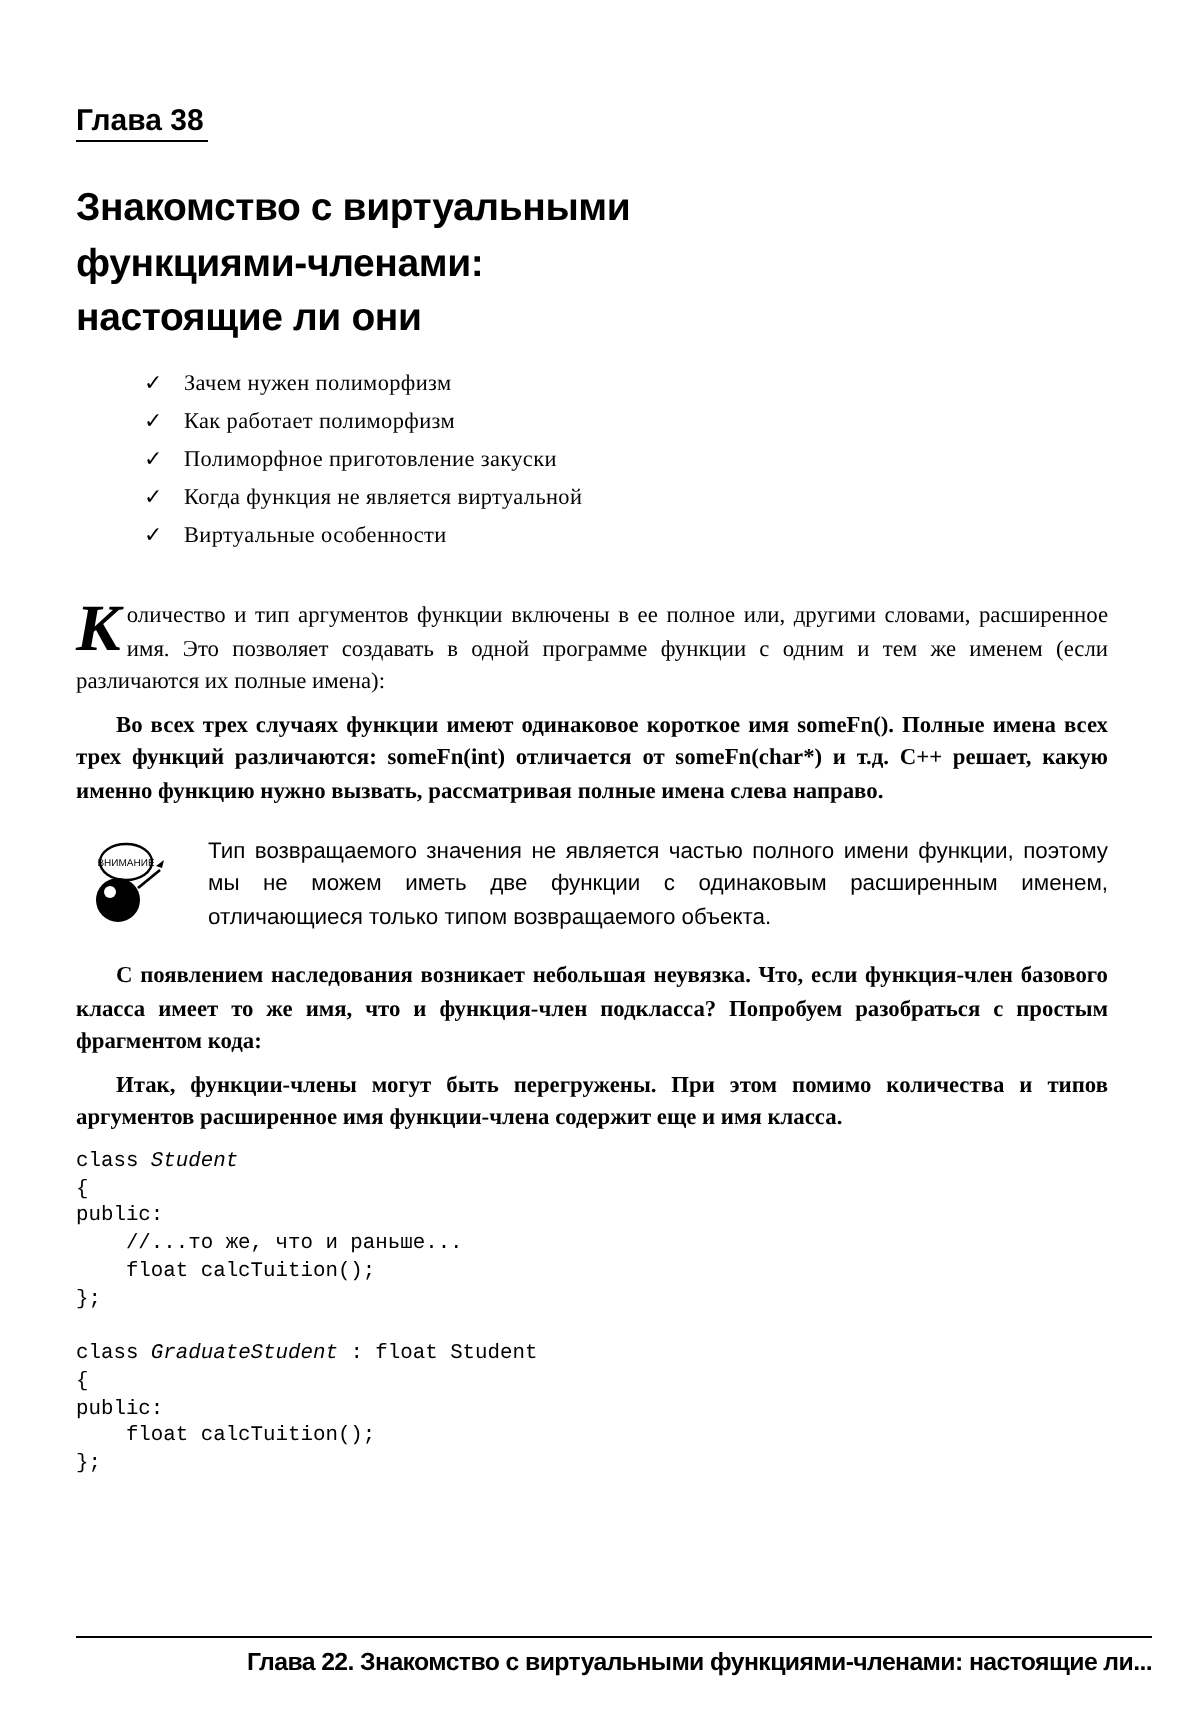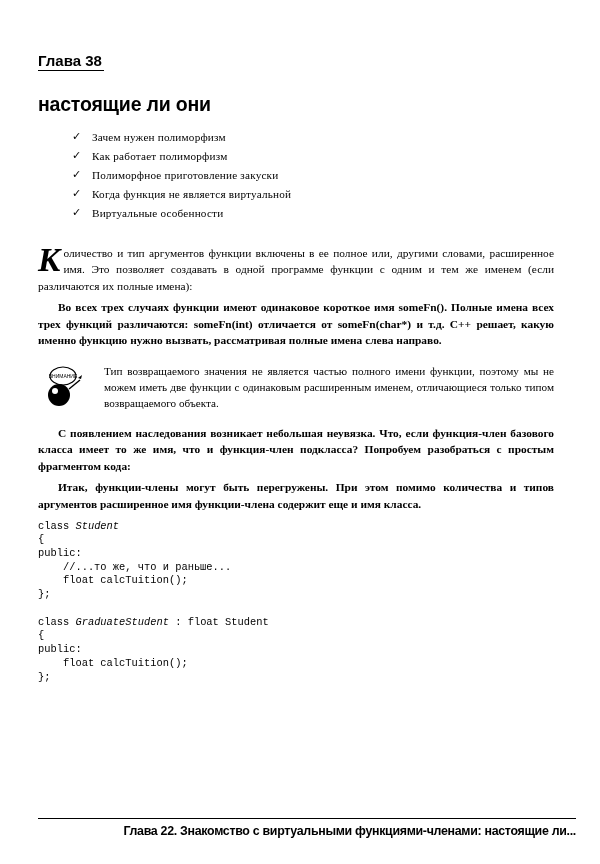--- a/index.html
+++ b/index.html
@@ -114,21 +114,21 @@
   }
   .tip-icon {
     position: absolute;
     left: 6px;
     top: 0px;
     width: 44px;
     height: 46px;
   }
   .tip-text {
     margin-left: 66px;
-    font-family: Liberation Serif, serif;
+    font-family: Liberation Sans, sans-serif;
     font-size: 11.2px;
     line-height: 1.45;
     text-align: justify;
   }
   .footer {
     position: absolute;
     left: 38px;
     right: 24px;
     bottom: 26px;
     border-top: 1.6px solid #000;
@@ -143,20 +143,22 @@
   }
 </style>
 </head>
 <body>
 
 <div class="page">
 
   <div class="chapter-label">Глава 38</div>
 
   <div class="chapter-title">
+    <div>Знакомство с виртуальными</div>
+    <div>функциями-членами:</div>
     <div>настоящие ли они</div>
   </div>
 
 
   <ul class="bullets">
     <li><span class="check">✓</span><span>Зачем нужен полиморфизм</span></li>
     <li><span class="check">✓</span><span>Как работает полиморфизм</span></li>
     <li><span class="check">✓</span><span>Полиморфное приготовление закуски</span></li>
     <li><span class="check">✓</span><span>Когда функция не является виртуальной</span></li>
     <li><span class="check">✓</span><span>Виртуальные особенности</span></li>

